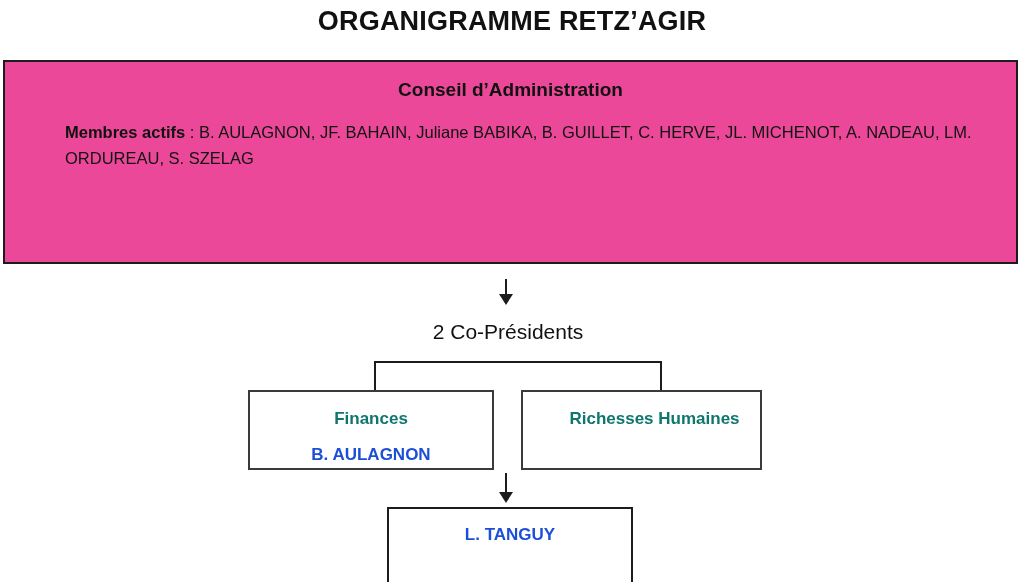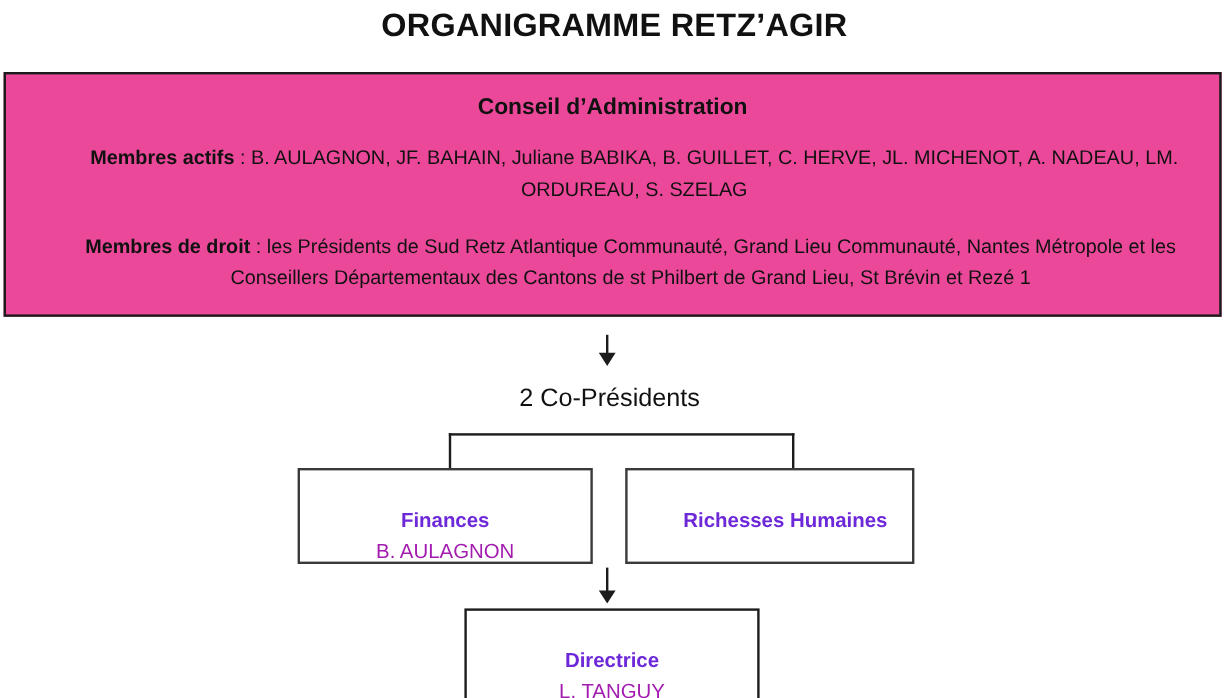--- a/index.html
+++ b/index.html
@@ -47,21 +47,20 @@
     font-weight: bold;
     color: #111111;
     margin-top: 17px;
   }
   .council-para {
     font-size: 16.5px;
     line-height: 26px;
     color: #111111;
     padding: 0 24px 0 60px;
     margin-top: 18px;
-    text-align: center;
   }
   .council-para.second {
     margin-top: 22px;
     padding-left: 60px;
     padding-right: 30px;
   }
   .council-para b {
     font-weight: bold;
   }
 
@@ -117,49 +116,46 @@
   }
   .box-finances { left: 248px; top: 390px; width: 246px; height: 80px; }
   .box-rh       { left: 521px; top: 390px; width: 241px; height: 80px; padding-left: 26px; }
   .box-directrice {
     left: 387px; top: 507px; width: 246px; height: 78px;
     border: 2px solid #1c1c1c;
   }
   .unit-title {
     font-size: 17px;
     font-weight: bold;
-    color: #6d28d9;
-    margin-top: 32px;
+    color: #0f766e;
+    margin-top: 17px;
   }
   .unit-person {
     font-size: 17px;
-    font-weight: 400;
-    color: #a21caf;
-    margin-top: 6px;
+    font-weight: 700;
+    color: #1d4ed8;
+    margin-top: 16px;
   }
 
   
   .arrow2-stem { left: 505px; top: 473px; height: 21px; }
   .arrow2-head { left: 499px; top: 492px; }
 </style>
 </head>
 <body>
 
 <div class="chart-title">ORGANIGRAMME RETZ’AGIR</div>
 
 <div class="council-box">
   <div class="council-heading">Conseil d’Administration</div>
 
   <div class="council-para">
     <b>Membres actifs</b><span> : </span><span>B. AULAGNON, JF. BAHAIN, Juliane BABIKA, B. GUILLET, C. HERVE, JL. MICHENOT, A. NADEAU, LM. ORDUREAU, S. SZELAG</span>
   </div>
 
-  <div class="council-para second">
-    <b>Membres de droit</b><span> : </span><span>les Présidents de Sud Retz Atlantique Communauté, Grand Lieu Communauté, Nantes Métropole et les Conseillers Départementaux des Cantons de st Philbert de Grand Lieu, St Brévin et Rezé 1</span>
-  </div>
 </div>
 
 <div class="vline arrow1-stem"></div>
 <div class="arrow-head arrow1-head"></div>
 
 <div class="copres-label">2 Co-Présidents</div>
 
 <div class="hline bracket-h"></div>
 <div class="vline bracket-left"></div>
 <div class="vline bracket-right"></div>
@@ -170,15 +166,14 @@
 </div>
 
 <div class="unit-box box-rh">
   <div class="unit-title">Richesses Humaines</div>
 </div>
 
 <div class="vline arrow2-stem"></div>
 <div class="arrow-head arrow2-head"></div>
 
 <div class="unit-box box-directrice">
-  <div class="unit-title">Directrice</div>
   <div class="unit-person">L. TANGUY</div>
 </div>
 
 </body></html>

